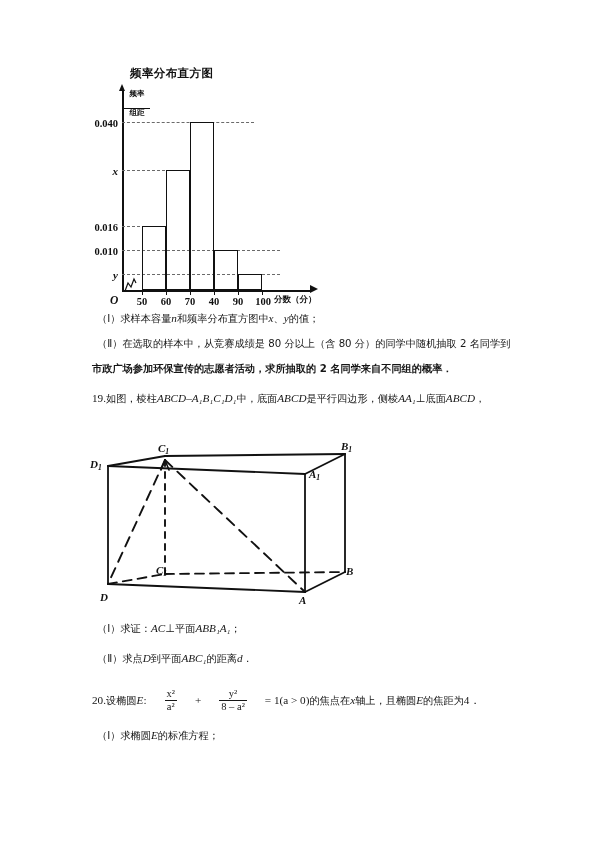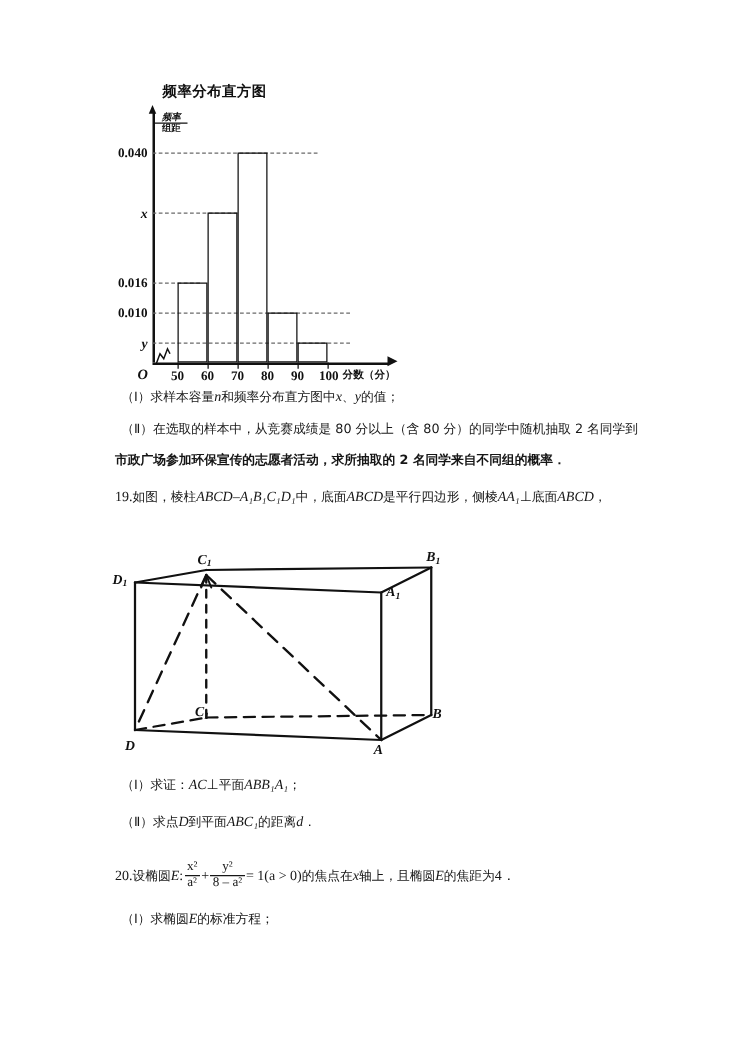--- a/index.html
+++ b/index.html
@@ -24,21 +24,21 @@
     font-weight:bold; font-size:11.5px; letter-spacing:0.4px;
     white-space:nowrap;
   }
   .axis-ylabel {
     position:absolute; left:32px; top:24px;
     font-family:"DejaVu Sans", sans-serif;
     font-weight:bold; font-size:7.5px; line-height:1.05;
     text-align:center; width:26px;
   }
   .axis-ylabel .frac-bar {
-    border-bottom:1.2px solid #111; display:block; padding-bottom:0px;font-style:italic;
+    border-bottom:1.2px solid #111; display:block; padding-bottom:10px;
   }
   .plot {
     position:absolute; left:30px; top:42px; width:172px; height:182px;
   }
   .yaxis {
     position:absolute; left:0; top:-18px; width:1.6px; height:200px;
     background:#111;
   }
   .yaxis-arrow {
     position:absolute; left:-3px; top:-24px;
@@ -147,21 +147,21 @@
     font-family:"Liberation Serif", serif;
     font-style:italic; font-weight:bold; font-size:11px;
     color:#111;
   }
   .geo-lbl .s { font-size:0.7em; font-style:italic; vertical-align:-0.25em; }
 
   
   .frac {
     display:inline-block; vertical-align:middle;
     text-align:center; font-family:"Liberation Serif", serif;
-    font-size:10.5px; line-height:1.18; margin:0 1px;
+    font-size:10.5px; line-height:1.18; margin:0 18px;
     position:relative; top:-0.5px;
   }
   .frac .num { display:block; border-bottom:1px solid #161616; padding:0 2px 0px; }
   .frac .den { display:block; padding:0px 2px 0; }
   .sqrt-wrap { display:inline-block; position:relative; padding-left:1px; }
   .sqrt-wrap .bar { border-top:1px solid #161616; display:block; position:absolute; left:7px; right:0; top:1.5px; }
 </style>
 </head>
 <body>
 
@@ -206,21 +206,21 @@
       <div class="xtick" style="left:20px;"></div>
       <div class="xtick" style="left:44px;"></div>
       <div class="xtick" style="left:68px;"></div>
       <div class="xtick" style="left:92px;"></div>
       <div class="xtick" style="left:116px;"></div>
       <div class="xtick" style="left:140px;"></div>
 
       <span class="xtick-label" style="left:20px;">50</span>
       <span class="xtick-label" style="left:44px;">60</span>
       <span class="xtick-label" style="left:68px;">70</span>
-      <span class="xtick-label" style="left:92px;">80</span>
+      <span class="xtick-label" style="left:92px;">40</span>
       <span class="xtick-label" style="left:116px;">90</span>
       <span class="xtick-label" style="left:141px;text-align:center;">100</span>
 
       <span class="origin-label">O</span>
       <span class="xaxis-name">分数（分）</span>
 
       <svg class="zigzag" width="16" height="16" viewBox="0 0 16 16">
         <polyline points="1,15 4,7 7,11 10,3 12,7" fill="none" stroke="#111" stroke-width="1.2"></polyline>
       </svg>
     </div>

